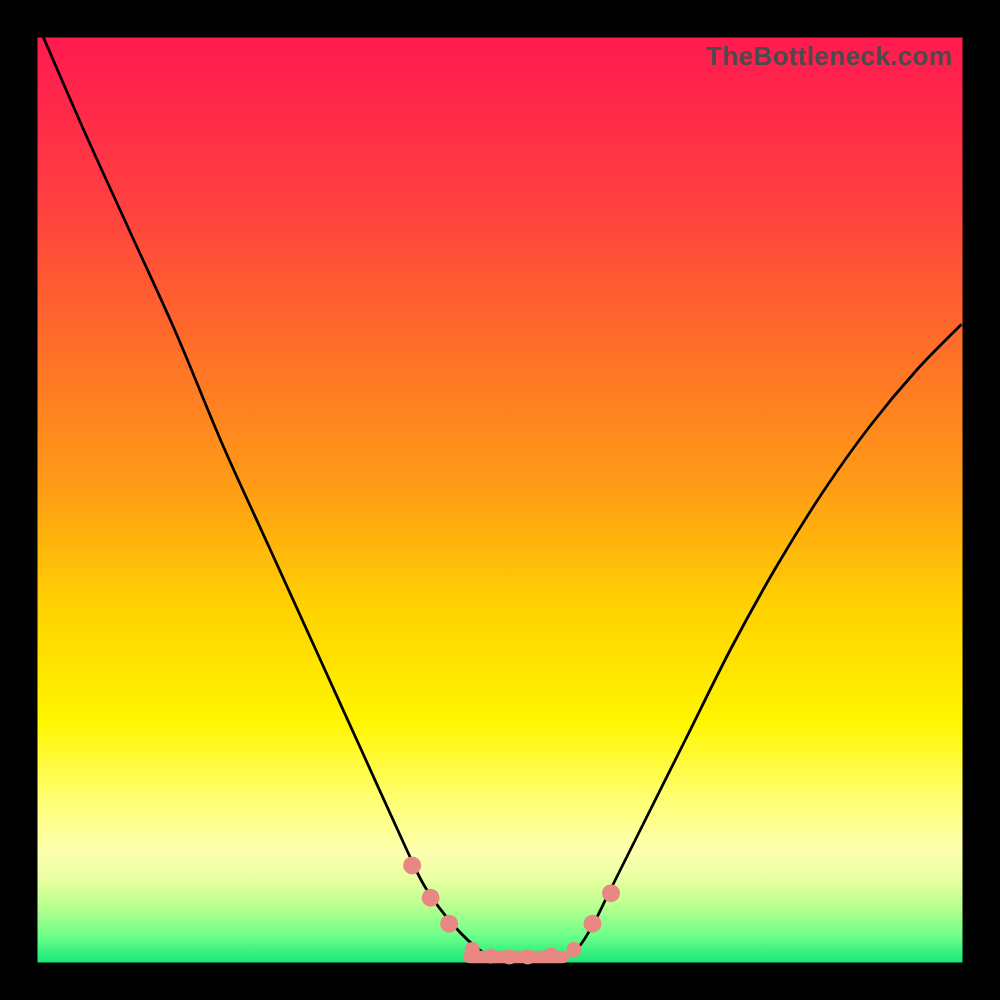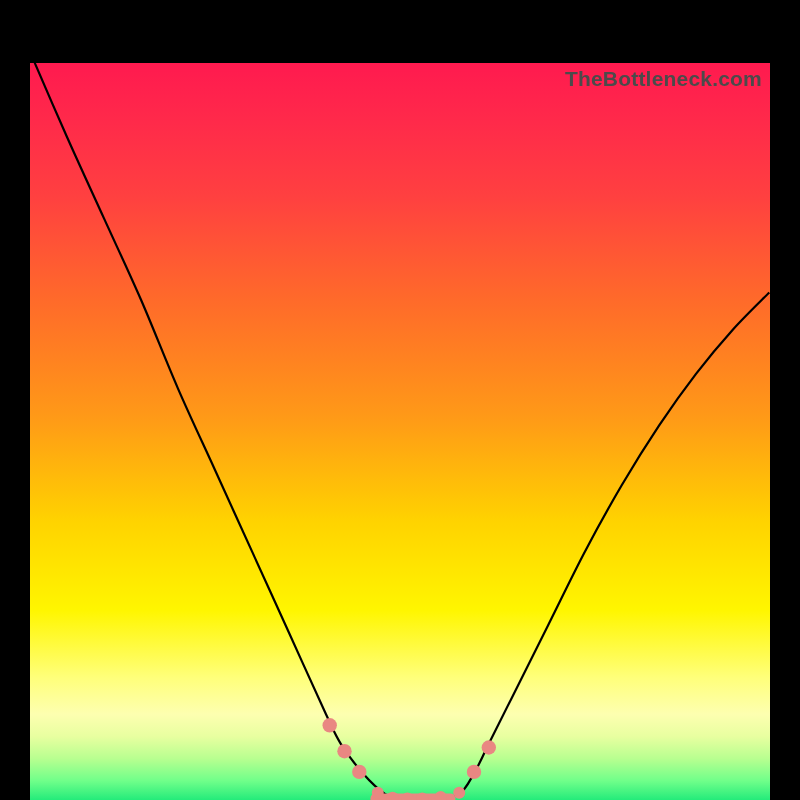--- a/index.html
+++ b/index.html
@@ -9,21 +9,20 @@
     height: 800px;
     overflow: hidden;
     background: #000;
     font-family: Arial, Helvetica, sans-serif;
   }
   .frame {
     position: relative;
     width: 800px;
     height: 583px;
     background: #000;
-    margin-top: 33px;
   }
   .plot {
     position: absolute;
     left: 30px;
     top: 30px;
     width: 740px;
     height: 740px;
     background: linear-gradient(
       to bottom,
       #ff1a4f 0%,

